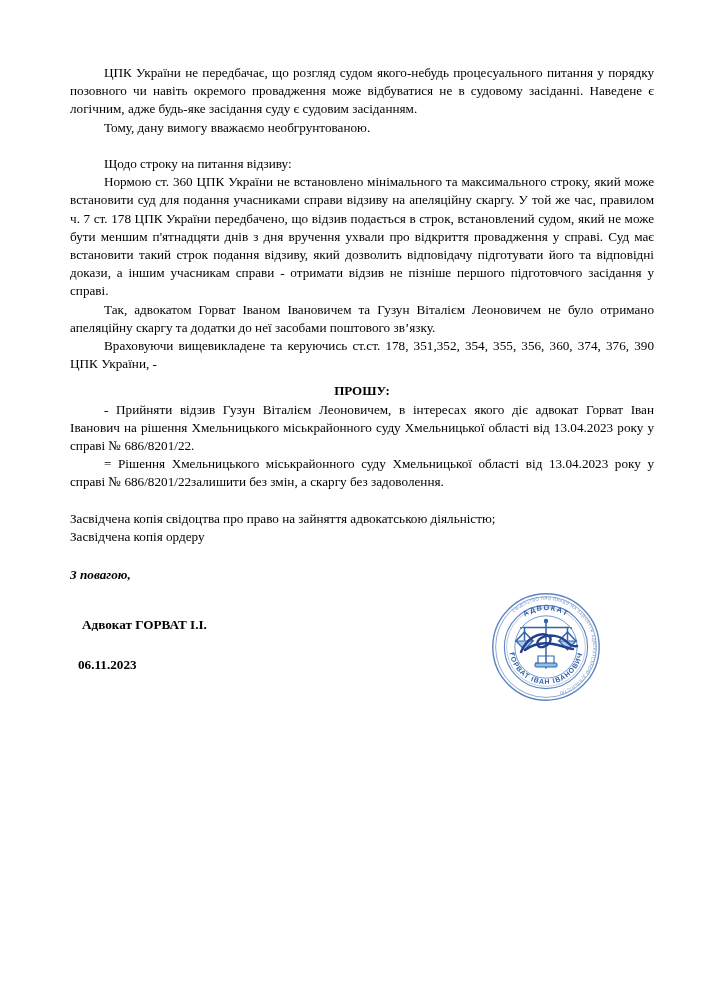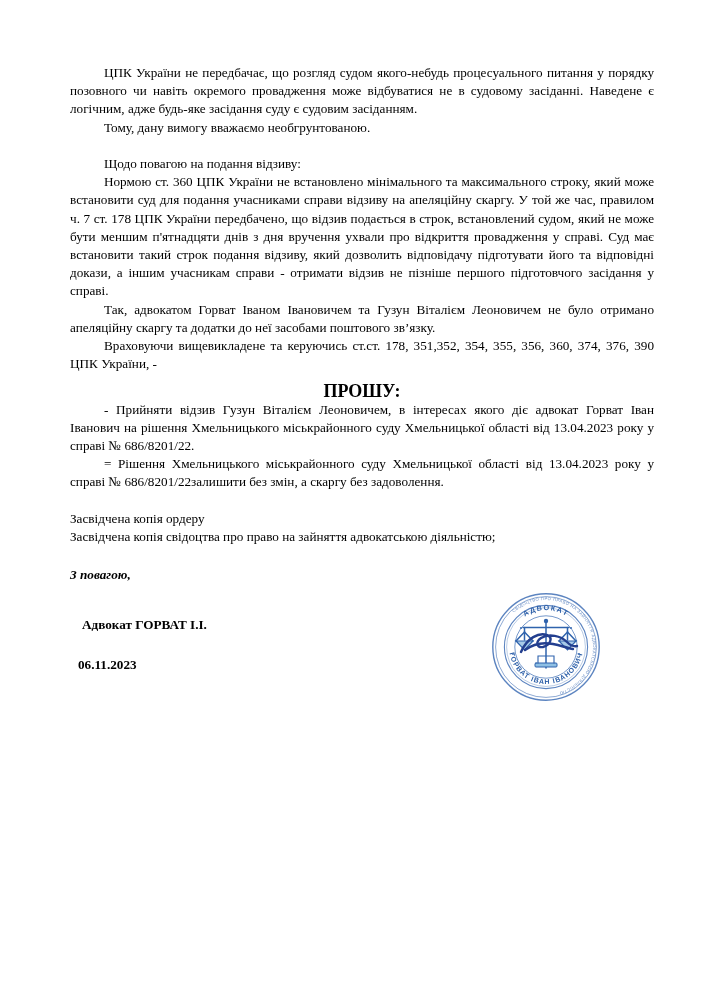--- a/index.html
+++ b/index.html
@@ -41,21 +41,21 @@
     text-indent: 34px;
     text-justify: inter-word;
     hyphens: none;
   }
 
   .spacer-line { height: 18.2px; }
   .spacer-half { height: 9px; }
 
   .center-head {
     margin: 0;
-    font-size: 18px;
+    font-size: 13px;
     line-height: 18.2px;
     text-align: center;
     font-weight: bold;
     text-indent: 0;
   }
 
   .plain-line {
     margin: 0;
     font-size: 13.2px;
     line-height: 18.2px;
@@ -107,36 +107,36 @@
 
 <div class="page">
 
   <div class="doc-body">
 
     <p class="para">ЦПК України не передбачає, що розгляд судом якого-небудь процесуального питання у порядку позовного чи навіть окремого провадження може відбуватися не в судовому засіданні. Наведене є логічним, адже будь-яке засідання суду є судовим засіданням.</p>
     <p class="para">Тому, дану вимогу вважаємо необгрунтованою.</p>
 
     <div class="spacer-line"></div>
 
-    <p class="para">Щодо повагою на подання відзиву:</p>
+    <p class="para">Щодо строку на питання відзиву:</p>
     <p class="para">Нормою ст. 360 ЦПК України не встановлено мінімального та максимального строку, який може встановити суд для подання учасниками справи відзиву на апеляційну скаргу. У той же час, правилом ч. 7 ст. 178 ЦПК України передбачено, що відзив подається в строк, встановлений судом, який не може бути меншим п'ятнадцяти днів з дня вручення ухвали про відкриття провадження у справі. Суд має встановити такий строк подання відзиву, який дозволить відповідачу підготувати його та відповідні докази, а іншим учасникам справи - отримати відзив не пізніше першого підготовчого засідання у справі.</p>
     <p class="para">Так, адвокатом Горват Іваном Івановичем та Гузун Віталієм Леоновичем не було отримано апеляційну скаргу та додатки до неї засобами поштового зв’язку.</p>
     <p class="para">Враховуючи вищевикладене та керуючись ст.ст. 178, 351,352, 354, 355, 356, 360, 374, 376, 390 ЦПК України, -</p>
 
     <div class="spacer-half"></div>
 
     <p class="center-head">ПРОШУ:</p>
 
     <p class="para">- Прийняти відзив Гузун Віталієм Леоновичем, в інтересах якого діє адвокат Горват Іван Іванович на рішення Хмельницького міськрайонного суду Хмельницької області від 13.04.2023 року у справі № 686/8201/22.</p>
     <p class="para">= Рішення Хмельницького міськрайонного суду Хмельницької області від 13.04.2023 року у справі № 686/8201/22залишити без змін, а скаргу без задоволення.</p>
 
     <div class="spacer-line"></div>
 
+    <p class="plain-line">Засвідчена копія свідоцтва про право на зайняття адвокатською діяльністю;</p>
     <p class="plain-line">Засвідчена копія ордеру</p>
-    <p class="plain-line">Засвідчена копія свідоцтва про право на зайняття адвокатською діяльністю;</p>
 
   </div>
 
   <div class="sign-block">
     <p class="sign-regards">З повагою,</p>
     <p class="sign-name">Адвокат  ГОРВАТ І.І.</p>
     <p class="sign-date">06.11.2023</p>
   </div>
 
   <div class="seal">

